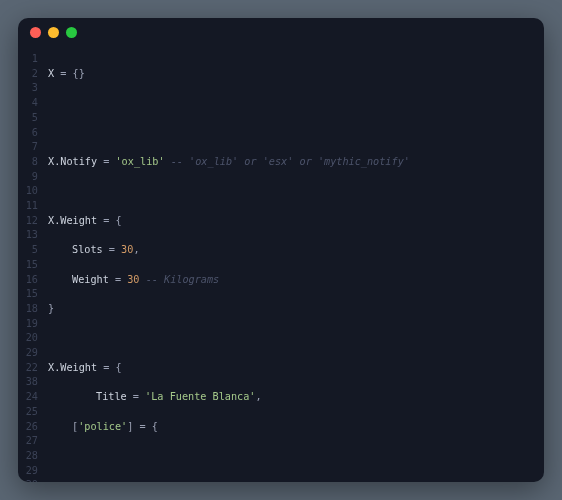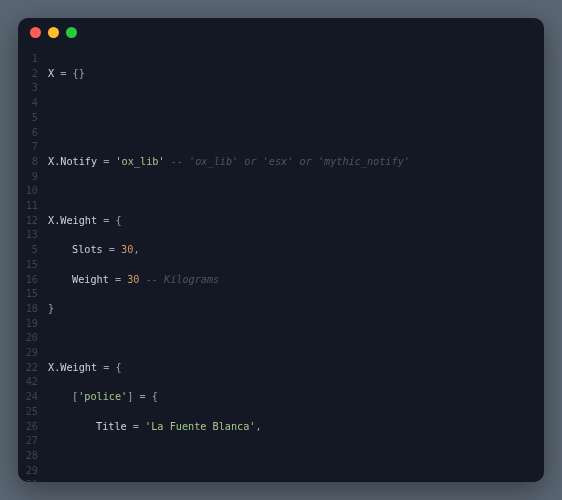--- a/index.html
+++ b/index.html
@@ -94,43 +94,43 @@
         <div>13</div>
         <div>5</div>
         <div>15</div>
         <div>16</div>
         <div>15</div>
         <div>18</div>
         <div>19</div>
         <div>20</div>
         <div>29</div>
         <div>22</div>
-        <div>42</div>
+        <div>38</div>
         <div>24</div>
         <div>25</div>
         <div>26</div>
         <div>27</div>
         <div>28</div>
         <div>29</div>
         <div>30</div>
       </div>
     <div class="code">
 <div><span class="tok-ident">X </span><span class="tok-punct">=</span><span class="tok-punct"> {}</span></div>
 <div>&nbsp;</div>
 <div>&nbsp;</div>
 <div><span class="tok-ident">X.Notify </span><span class="tok-punct">=</span><span> </span><span class="tok-string">'ox_lib'</span><span class="tok-comment"> -- 'ox_lib' or 'esx' or 'mythic_notify'</span></div>
 <div>&nbsp;</div>
 <div><span class="tok-ident">X.Weight </span><span class="tok-punct">=</span><span class="tok-punct"> {</span></div>
 <div><span class="ind1"></span><span class="tok-prop">Slots </span><span class="tok-punct">=</span><span> </span><span class="tok-number">30</span><span class="tok-punct">,</span></div>
 <div><span class="ind1"></span><span class="tok-prop">Weight </span><span class="tok-punct">=</span><span> </span><span class="tok-number">30</span><span> </span><span class="tok-comment">-- Kilograms</span></div>
 <div><span class="tok-punct">}</span></div>
 <div>&nbsp;</div>
 <div><span class="tok-ident">X.Weight </span><span class="tok-punct">=</span><span class="tok-punct"> {</span></div>
+<div><span class="ind2"></span><span class="tok-prop">Title </span><span class="tok-punct">=</span><span> </span><span class="tok-string">'La Fuente Blanca'</span><span class="tok-punct">,</span></div>
 <div><span class="ind1"></span><span class="tok-punct">[</span><span class="tok-string">'police'</span><span class="tok-punct">] </span><span class="tok-punct">=</span><span class="tok-punct"> {</span></div>
-<div><span class="ind2"></span><span class="tok-prop">Title </span><span class="tok-punct">=</span><span> </span><span class="tok-string">'La Fuente Blanca'</span><span class="tok-punct">,</span></div>
 
 
 
 
 
 
 
 
 
 

